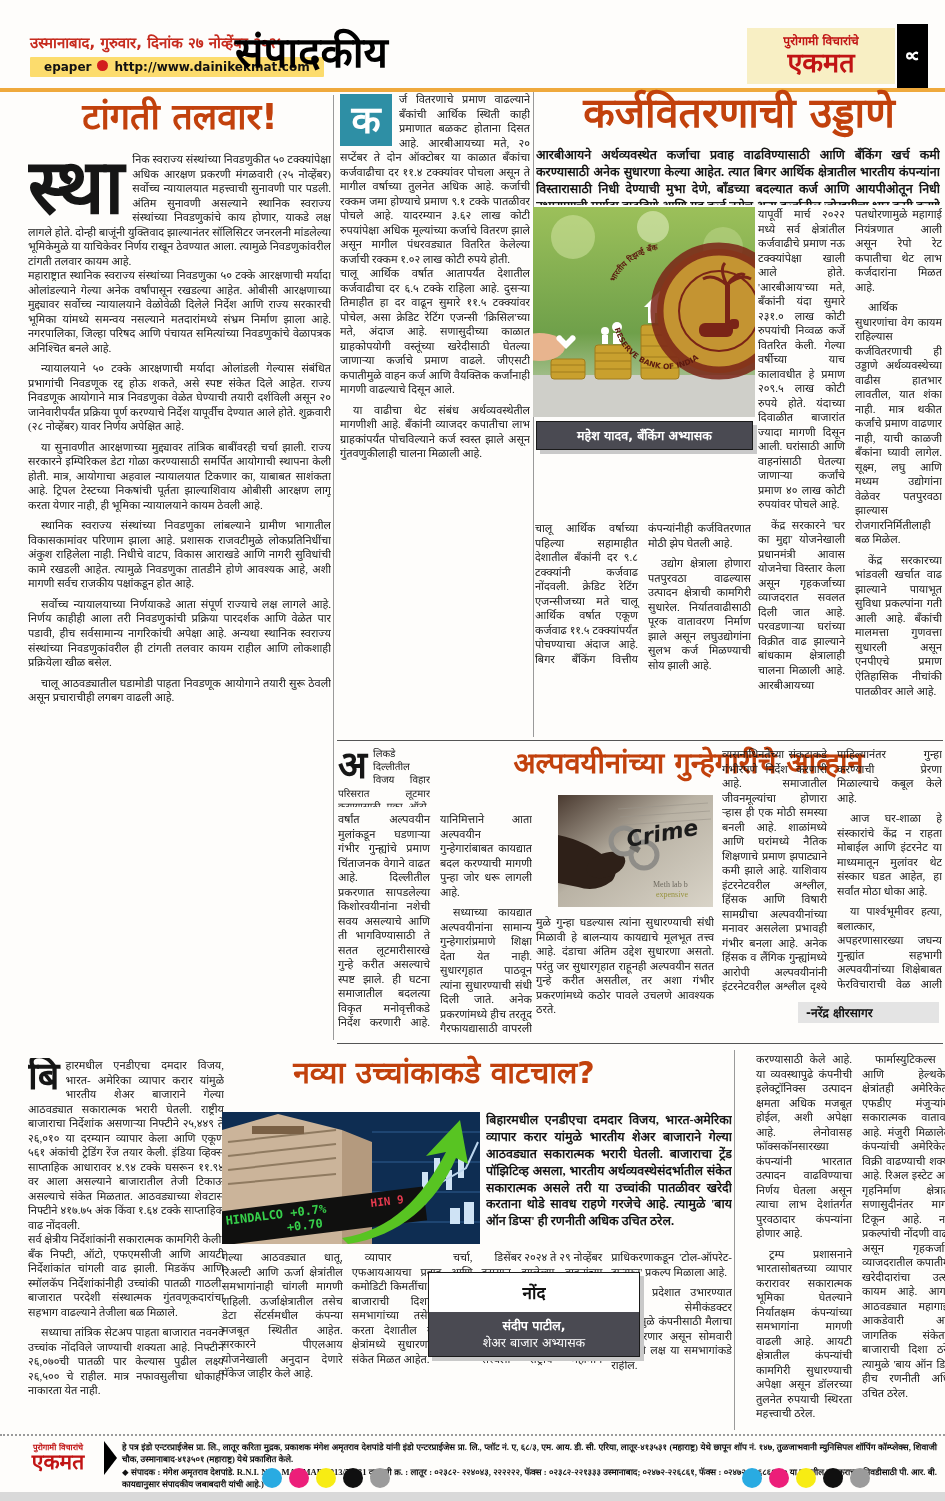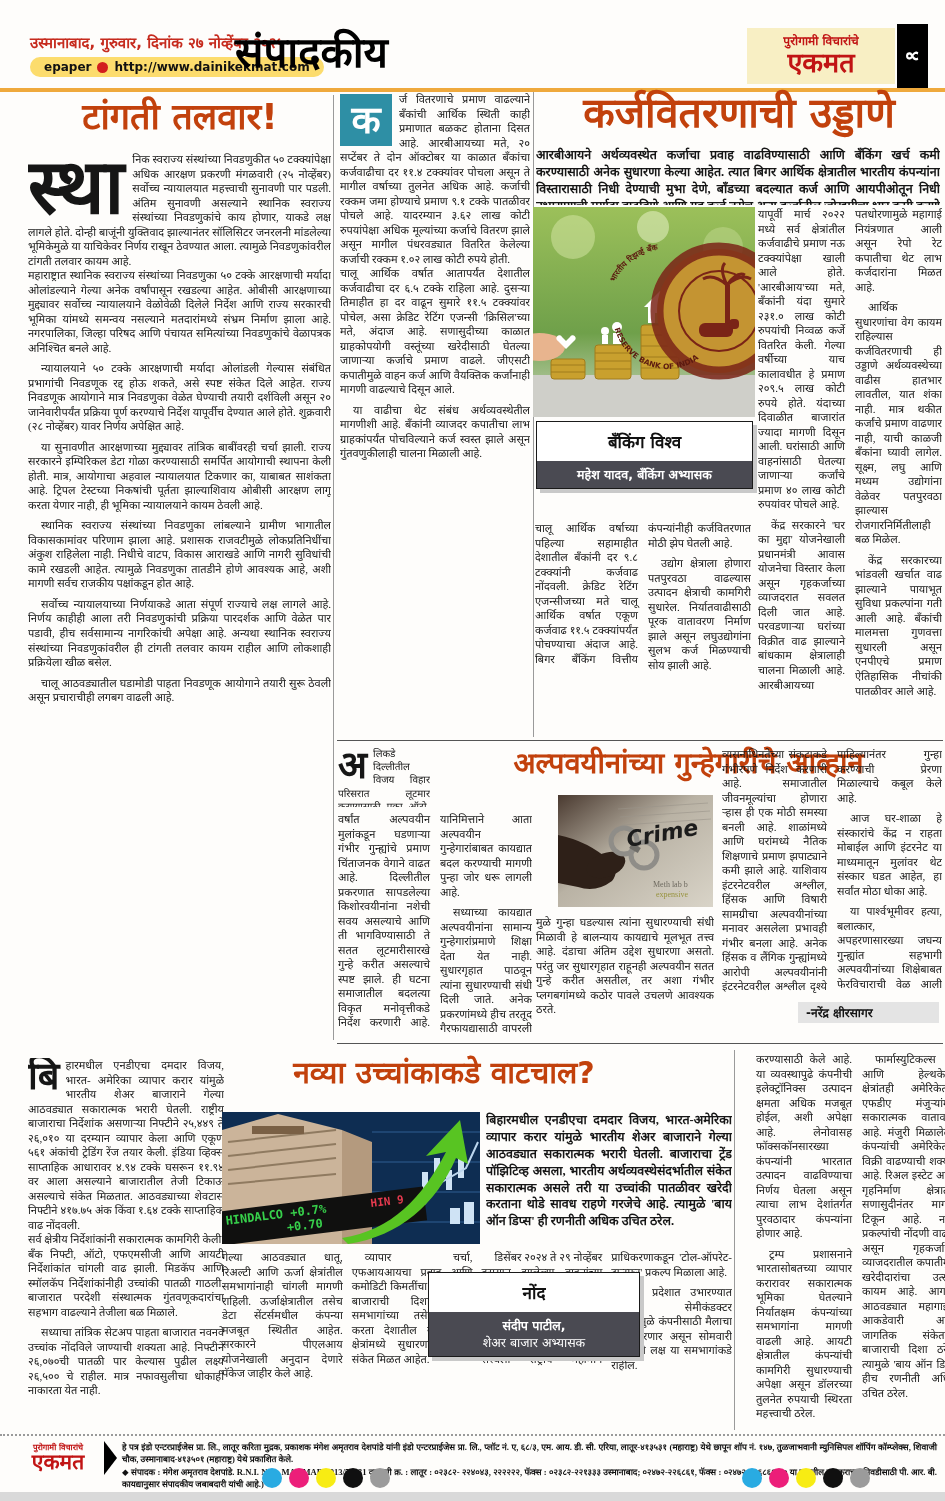--- a/index.html
+++ b/index.html
@@ -1,23 +1,23 @@
 <!DOCTYPE html>
 <html><head>
 <meta charset="utf-8">
 <style>
   html,body{margin:0;padding:0;background:#efefef;}
   .page{position:relative;width:945px;height:1501px;margin:0 auto;background:#fefdfb;
         font-family:"Liberation Serif","DejaVu Serif",serif;color:#141414;overflow:hidden;}
   
   .dateline{position:absolute;left:30px;top:32px;font-family:"DejaVu Sans",sans-serif;
             font-size:15px;font-weight:bold;color:#c62b1e;}
-  .epaper-pill{position:absolute;left:30px;top:57px;background:#fcdc6d;border-radius:10px;
+  .epaper-pill{position:absolute;left:30px;top:57px;background:#fcdc6d;border-radius:1px;
                padding:3px 14px;font-family:"DejaVu Sans",sans-serif;font-size:12px;font-weight:bold;
-               display:flex;align-items:center;gap:6px;color:#111;}
+               display:flex;align-items:flex-start;gap:6px;color:#111;}
   .epaper-dot{width:11px;height:11px;border-radius:50%;background:#d21e1e;display:inline-block;}
   .section-title{position:absolute;left:235px;top:22px;width:220px;text-align:left;
                  font-family:"DejaVu Sans",sans-serif;font-size:42px;font-weight:bold;color:#000;}
   .masthead{position:absolute;left:747px;top:28px;width:148px;height:56px;background:#f8efc4;
             text-align:center;padding-top:4px;box-sizing:border-box;}
   .masthead .tag{font-family:"DejaVu Sans",sans-serif;font-size:12px;font-weight:bold;color:#c11414;}
   .masthead .logo{font-family:"DejaVu Sans",sans-serif;font-size:27px;font-weight:bold;color:#c11414;line-height:1;}
   .pagenum-box{position:absolute;left:897px;top:24px;width:31px;height:64px;background:#000;
                display:flex;align-items:center;justify-content:center;}
   .pagenum-box span{color:#fff;font-size:19px;font-weight:bold;transform:rotate(90deg);
@@ -174,21 +174,20 @@
       <text font-size="8" fill="#5c1a10" font-family="DejaVu Sans,sans-serif" font-weight="bold">
         <textPath href="#sealTop" startOffset="14%">भारतीय रिझर्व्ह बँक</textPath>
       </text>
       <text font-size="7.5" fill="#5c1a10" font-family="DejaVu Sans,sans-serif" font-weight="bold">
         <textPath href="#sealBot" startOffset="8%">RESERVE BANK OF INDIA</textPath>
       </text>
     </g>
   </svg>
 
   <div class="expert-box" style="left:536px;top:421px;width:215px;">
-    <div class="ttl">बँकिंग विश्व</div>
     <div class="bar">महेश यादव, बँकिंग अभ्यासक</div>
   </div>
   <div class="region cols2" style="left:535px;top:512px;width:216px;height:223px;margin-top:9px;">
       <p>चालू आर्थिक वर्षाच्या पहिल्या सहामाहीत देशातील बँकांनी दर ९.८ टक्क्यांनी कर्जवाढ नोंदवली. क्रेडिट रेटिंग एजन्सीजच्या मते चालू आर्थिक वर्षात एकूण कर्जवाढ ११.५ टक्क्यांपर्यंत पोचण्याचा अंदाज आहे. बिगर बँकिंग वित्तीय कंपन्यांनीही कर्जवितरणात मोठी झेप घेतली आहे.</p>
       <p>उद्योग क्षेत्राला होणारा पतपुरवठा वाढल्यास उत्पादन क्षेत्राची कामगिरी सुधारेल. निर्यातवाढीसाठी पूरक वातावरण निर्माण झाले असून लघुउद्योगांना सुलभ कर्ज मिळण्याची सोय झाली आहे.</p>
     </div>
   <div class="region cols2" style="left:758px;top:207px;width:184px;height:528px;">
       <p>यापूर्वी मार्च २०२२ मध्ये सर्व क्षेत्रांतील कर्जवाढीचे प्रमाण नऊ टक्क्यांपेक्षा खाली आले होते. 'आरबीआय'च्या मते, बँकांनी यंदा सुमारे २३१.० लाख कोटी रुपयांची निव्वळ कर्जे वितरित केली. गेल्या वर्षीच्या याच कालावधीत हे प्रमाण २०९.५ लाख कोटी रुपये होते. यंदाच्या दिवाळीत बाजारांत ज्यादा मागणी दिसून आली. घरांसाठी आणि वाहनांसाठी घेतल्या जाणाऱ्या कर्जांचे प्रमाण ४० लाख कोटी रुपयांवर पोचले आहे.</p>
       <p>केंद्र सरकारने 'घर का मुद्दा' योजनेखाली प्रधानमंत्री आवास योजनेचा विस्तार केला असून गृहकर्जाच्या व्याजदरात सवलत दिली जात आहे. परवडणाऱ्या घरांच्या विक्रीत वाढ झाल्याने बांधकाम क्षेत्रालाही चालना मिळाली आहे. आरबीआयच्या पतधोरणामुळे महागाई नियंत्रणात आली असून रेपो रेट कपातीचा थेट लाभ कर्जदारांना मिळत आहे.</p>
       <p>आर्थिक सुधारणांचा वेग कायम राहिल्यास कर्जवितरणाची ही उड्डाणे अर्थव्यवस्थेच्या वाढीस हातभार लावतील, यात शंका नाही. मात्र थकीत कर्जांचे प्रमाण वाढणार नाही, याची काळजी बँकांना घ्यावी लागेल. सूक्ष्म, लघु आणि मध्यम उद्योगांना वेळेवर पतपुरवठा झाल्यास रोजगारनिर्मितीलाही बळ मिळेल.</p>
@@ -231,21 +230,21 @@
       <circle cx="66" cy="46" r="13"></circle>
         <circle cx="86" cy="60" r="13"></circle>
     </g>
     <rect x="72" y="50" width="10" height="6" fill="#6f6d68" transform="rotate(30 77 53)"></rect>
     <text x="70" y="52" font-family="DejaVu Sans,sans-serif" font-size="22" font-weight="bold" font-style="italic" fill="#1c1c1c" transform="rotate(-10 70 52)">Crime</text>
     <text x="95" y="92" font-size="8" fill="#6e6a60">Meth lab b</text>
     <text x="98" y="102" font-size="8" fill="#8a861f" opacity=".8">expensive</text>
   </svg>
 
   <div class="region" style="left:536px;top:915px;width:178px;height:125px;">
-      <p>मुळे गुन्हा घडल्यास त्यांना सुधारण्याची संधी मिळावी हे बालन्याय कायद्याचे मूलभूत तत्त्व आहे. दंडाचा अंतिम उद्देश सुधारणा असतो. परंतु जर सुधारगृहात राहूनही अल्पवयीन सतत गुन्हे करीत असतील, तर अशा गंभीर प्लगबगांमध्ये कठोर पावले उचलणे आवश्यक ठरते.</p>
+      <p>मुळे गुन्हा घडल्यास त्यांना सुधारण्याची संधी मिळावी हे बालन्याय कायद्याचे मूलभूत तत्त्व आहे. दंडाचा अंतिम उद्देश सुधारणा असतो. परंतु जर सुधारगृहात राहूनही अल्पवयीन सतत गुन्हे करीत असतील, तर अशा गंभीर प्रकरणांमध्ये कठोर पावले उचलणे आवश्यक ठरते.</p>
     </div>
   <div class="region cols2" style="left:722px;top:747px;width:220px;height:252px;">
       <p>व्यसनाधिनतेच्या संकटाकडे गंभीरपणे निर्देश करणारी आहे. समाजातील जीवनमूल्यांचा होणारा ऱ्हास ही एक मोठी समस्या बनली आहे. शाळांमध्ये आणि घरांमध्ये नैतिक शिक्षणाचे प्रमाण झपाट्याने कमी झाले आहे. याशिवाय इंटरनेटवरील अश्लील, हिंसक आणि विषारी सामग्रीचा अल्पवयीनांच्या मनावर असलेला प्रभावही गंभीर बनला आहे. अनेक हिंसक व लैंगिक गुन्ह्यांमध्ये आरोपी अल्पवयीनांनी इंटरनेटवरील अश्लील दृश्ये पाहिल्यानंतर गुन्हा करण्याची प्रेरणा मिळाल्याचे कबूल केले आहे.</p>
       <p>आज घर-शाळा हे संस्कारांचे केंद्र न राहता मोबाईल आणि इंटरनेट या माध्यमातून मुलांवर थेट संस्कार घडत आहेत, हा सर्वांत मोठा धोका आहे.</p>
       <p>या पार्श्वभूमीवर हत्या, बलात्कार, अपहरणासारख्या जघन्य गुन्ह्यांत सहभागी अल्पवयीनांच्या शिक्षेबाबत फेरविचाराची वेळ आली आहे. त्याचबरोबर मुलांच्या हाती स्मार्टफोन देताना पालकांनीही भान राखणे तितकेच आवश्यक आहे; परंतु त्यासोबतच मुलांना चांगल्या संस्कारांची शिदोरी देणेही तेवढेच गरजेचे आहे. अन्यथा अल्पवयीन गुन्हेगारीचे हे आव्हान अधिक गडद होत जाईल.</p>
     </div>
   <div class="byline" style="left:798px;top:1002px;width:125px;">-नरेंद्र क्षीरसागर</div>
 
   <div class="hrule" style="left:337px;top:1043px;width:606px;"></div>
 

